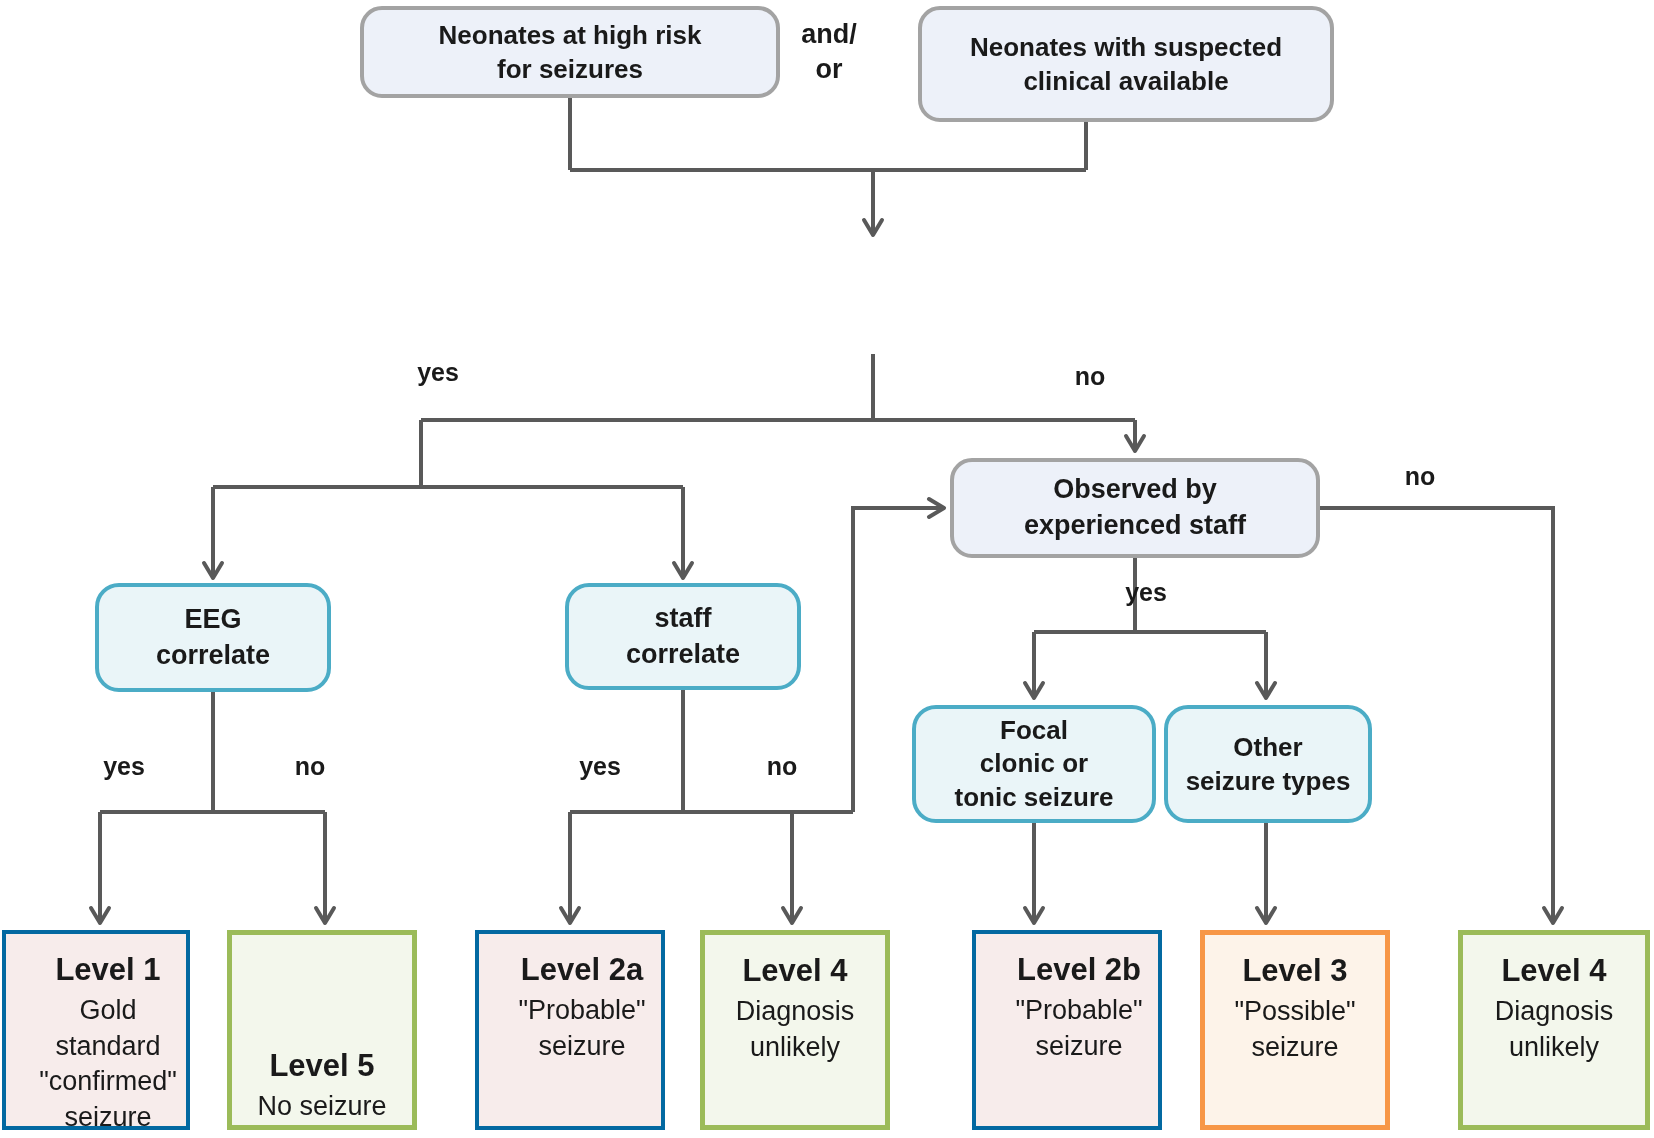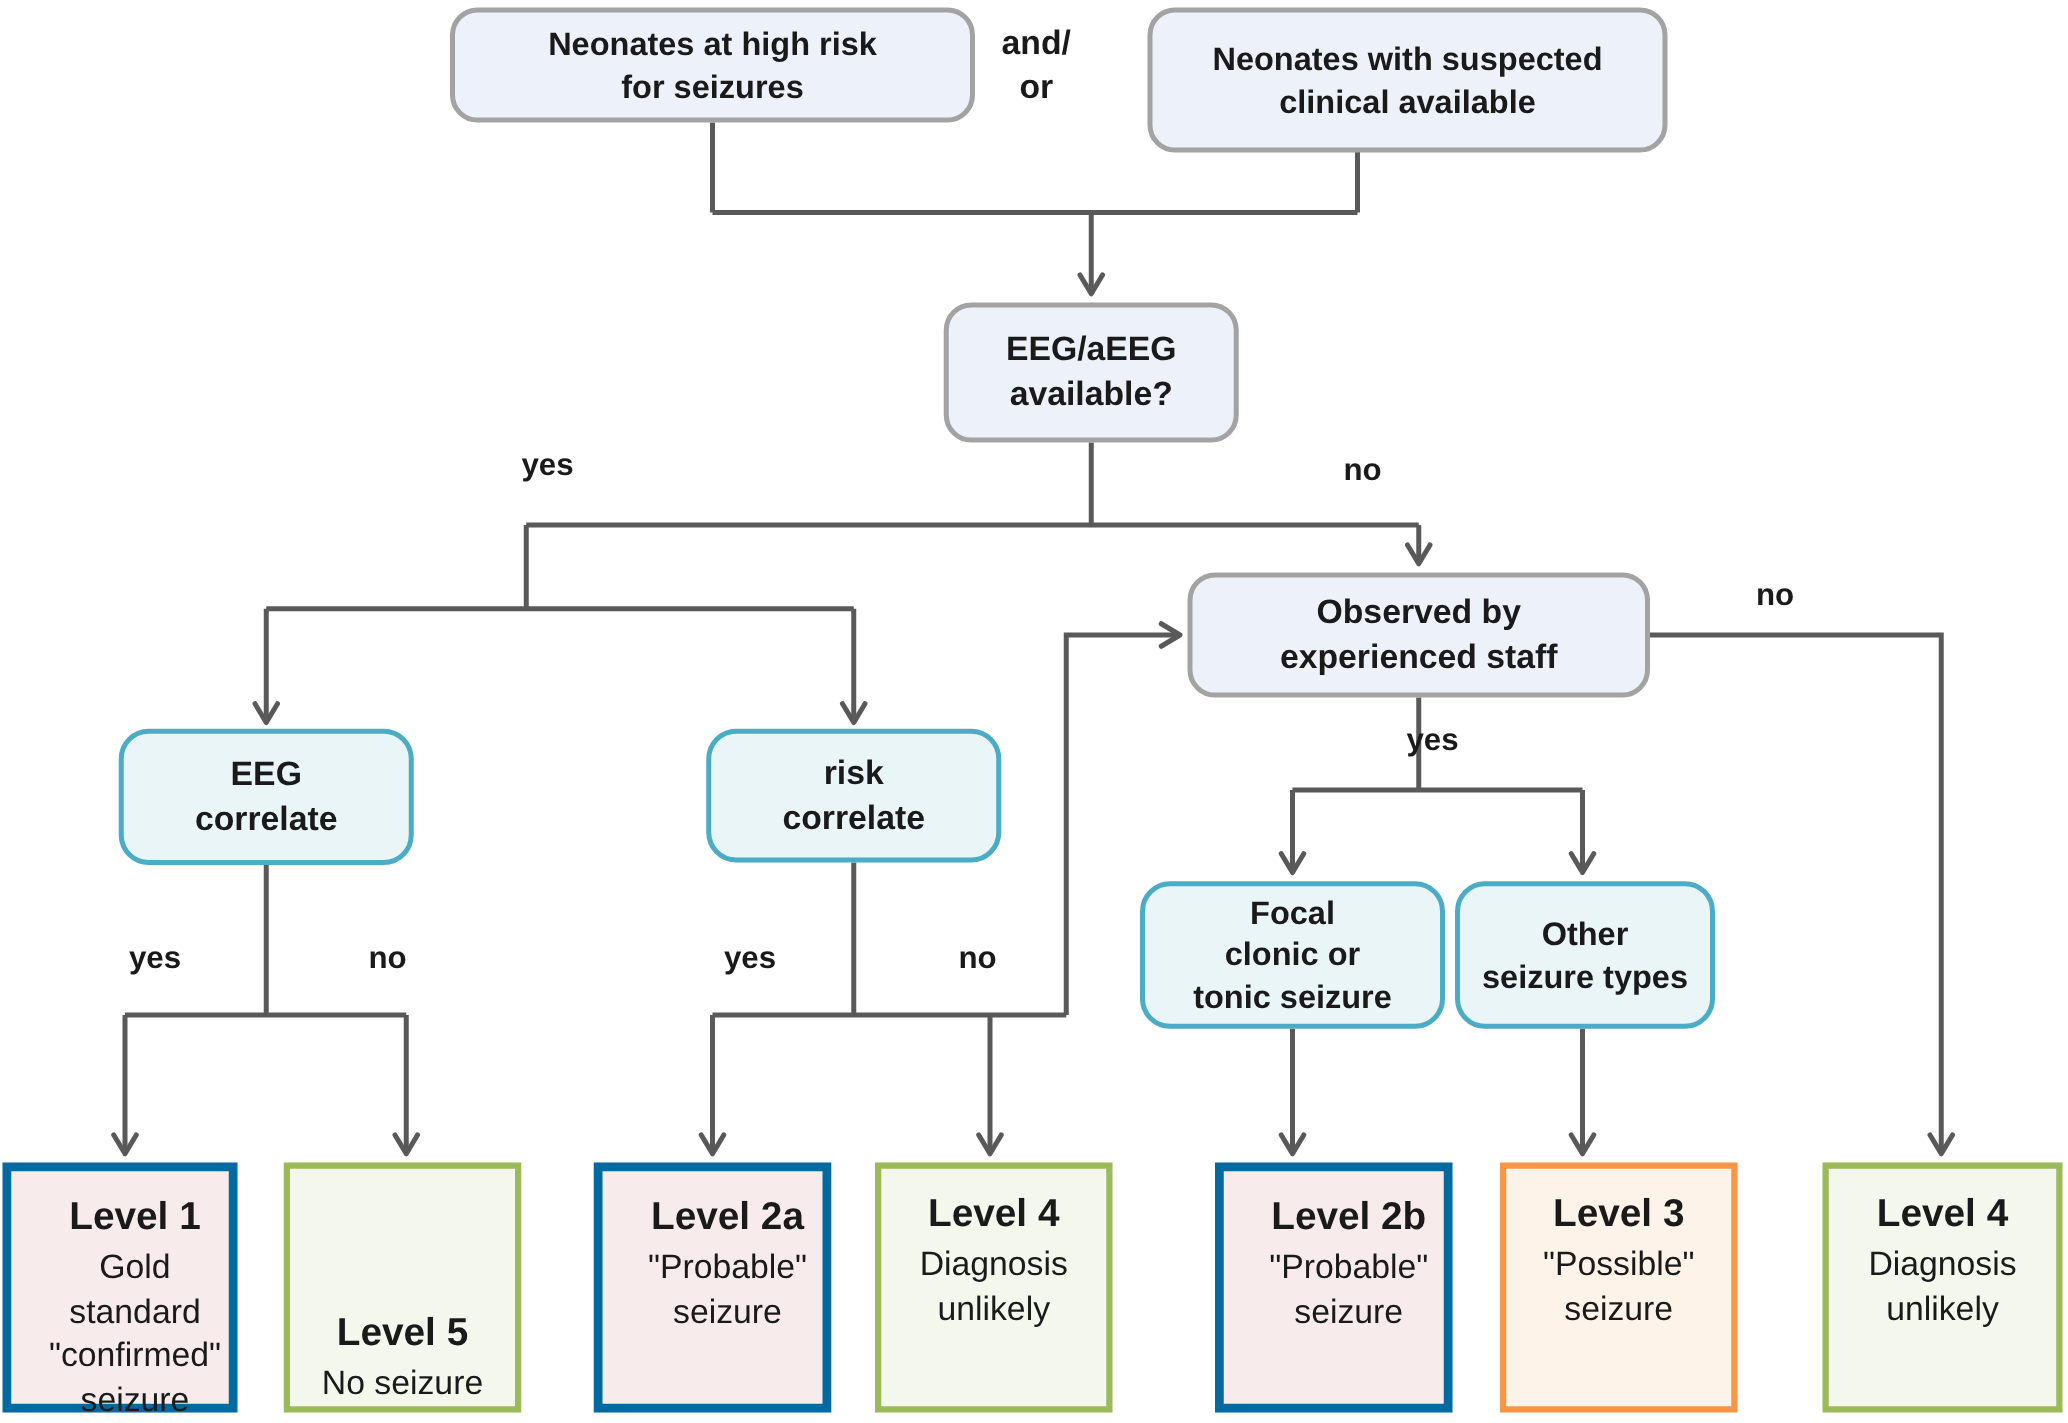--- a/index.html
+++ b/index.html
@@ -35,21 +35,21 @@
     font-weight:bold;font-size:25px;
   }
   .outcome{
     position:absolute;top:930px;height:200px;
     box-sizing:border-box;
     display:flex;flex-direction:column;align-items:center;
     padding-top:16px;
     text-align:center;font-size:27px;line-height:1.32;
   }
   .outcome .ttl{font-weight:bold;font-size:31px;margin-bottom:2px;}
-  .outcome.red{background:#f7eceb;border:7px solid #0369a1;padding-left:24px;}
+  .outcome.red{background:#f7eceb;border:4px solid #0369a1;padding-left:24px;}
   .outcome.green{background:#f3f7ec;border:5px solid #9bbb59;}
   .outcome.orange{background:#fdf3e9;border:5px solid #f79646;}
 </style>
 </head>
 <body>
 
 <div class="canvas">
 
   <svg class="wires" width="1654" height="1138" viewBox="0 0 1654 1138">
     <defs>
@@ -95,32 +95,28 @@
   <div class="andor" style="left:780px;top:6px;width:98px;height:92px;">
     <span>and/</span>
     <span>or</span>
   </div>
 
   <div class="node blue" style="left:876px;top:6px;width:416px;height:116px;margin-left:42px;">
     <span>Neonates with suspected</span>
     <span>clinical available</span>
   </div>
 
-  <div class="node blue" style="left:755px;top:242px;width:236px;height:112px;font-size:27px;">
-    <span>EEG/aEEG</span>
-    <span>available?</span>
-  </div>
 
   <div class="node teal" style="left:95px;top:583px;width:236px;height:109px;font-size:27px;">
     <span>EEG</span>
     <span>correlate</span>
   </div>
 
   <div class="node teal" style="left:565px;top:583px;width:236px;height:107px;font-size:27px;">
-    <span>risk</span>
+    <span>staff</span>
     <span>correlate</span>
   </div>
 
   <div class="node teal" style="left:912px;top:705px;width:244px;height:118px;font-size:26px;line-height:1.28;">
     <span>Focal</span>
     <span>clonic or</span>
     <span>tonic seizure</span>
   </div>
 
   <div class="node blue" style="left:950px;top:458px;width:370px;height:100px;font-size:27px;">

